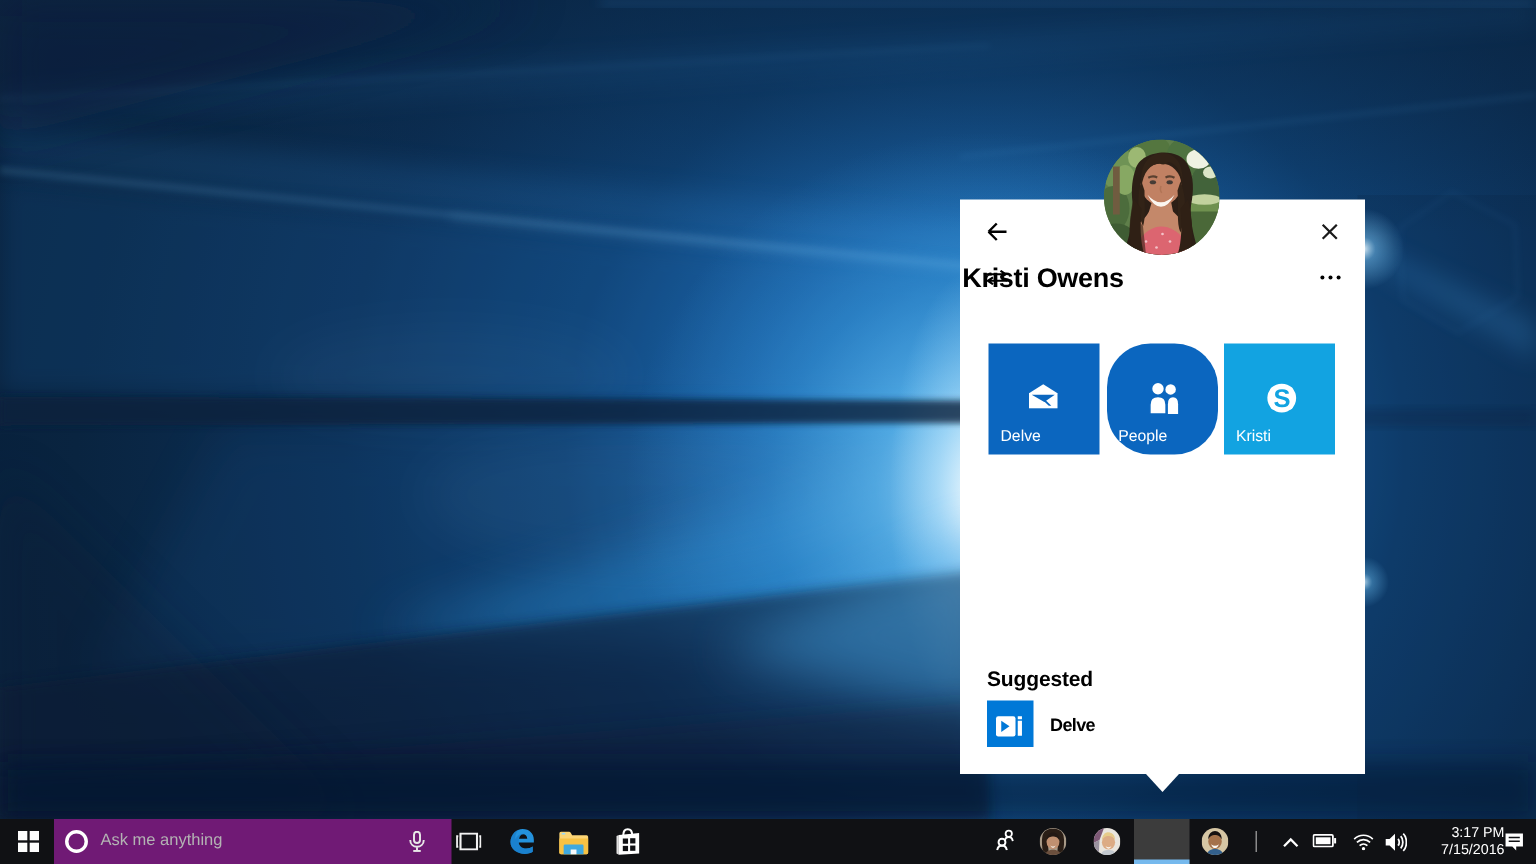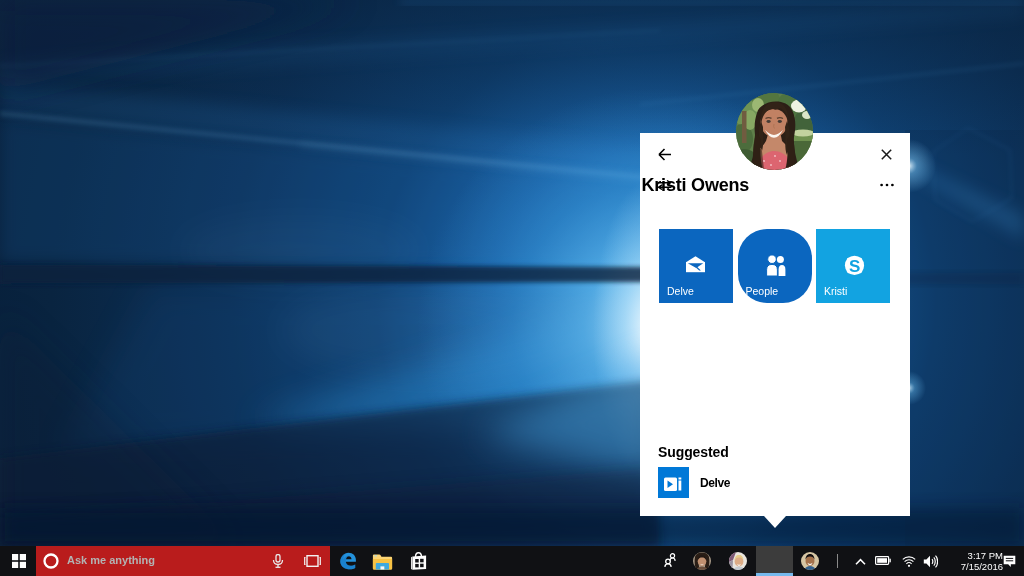--- a/index.html
+++ b/index.html
@@ -13,21 +13,21 @@
   #photo { position:absolute; left:736px; top:93px; width:77px; height:77px; border-radius:50%; overflow:hidden; }
   .icnbtn { position:absolute; }
   #kname { position:absolute; left:641.5px; top:175px; width:270px; text-align:left;
            font-size:18px; font-weight:bold; color:#000; letter-spacing:-0.2px; }
   .tile { position:absolute; top:229px; width:74px; height:74px; }
   .tile .lbl { position:absolute; left:8px; bottom:6px; color:#fff; font-size:10.5px; }
   #sugg { position:absolute; left:658px; top:444px; font-size:14px; font-weight:bold; color:#000; letter-spacing:-0.1px; }
   #delve { position:absolute; left:658px; top:467px; width:31px; height:31px; background:#0078d7; }
   #delvetxt { position:absolute; left:700px; top:476px; font-size:12px; font-weight:bold; color:#000; letter-spacing:-0.4px; }
   #taskbar { position:absolute; left:0; top:546px; width:1024px; height:30px; background:#101114; }
-  #search { position:absolute; left:36px; top:0; width:294px; height:30px; background:#b91c1c;font-weight:bold; }
+  #search { position:absolute; left:36px; top:0; width:265px; height:30px; background:#701a75; }
   #search .txt { position:absolute; left:31px; top:8px; font-size:11px; color:#b3b3b3; }
   #kobox { position:absolute; left:756px; top:546px; width:37px; height:30px; background:#3c3c3c; }
   #kobox .ul { position:absolute; left:0; bottom:0; width:100%; height:3px; background:#76b9ed; }
   #kobox .circ { position:absolute; left:9.5px; top:3.5px; width:18px; height:18px; border-radius:50%;
                  background:#0c4a6e; color:#fff; font-size:8px; font-weight:bold;
                  text-align:center; line-height:18px;margin-top:36px; }
   .tray-avatar { position:absolute; top:552px; width:18px; height:18px; border-radius:50%; overflow:hidden; }
   #clock { position:absolute; left:939px; top:550px; width:64px; text-align:right; color:#fff;
            font-size:9.5px; line-height:11px; }
 </style>

